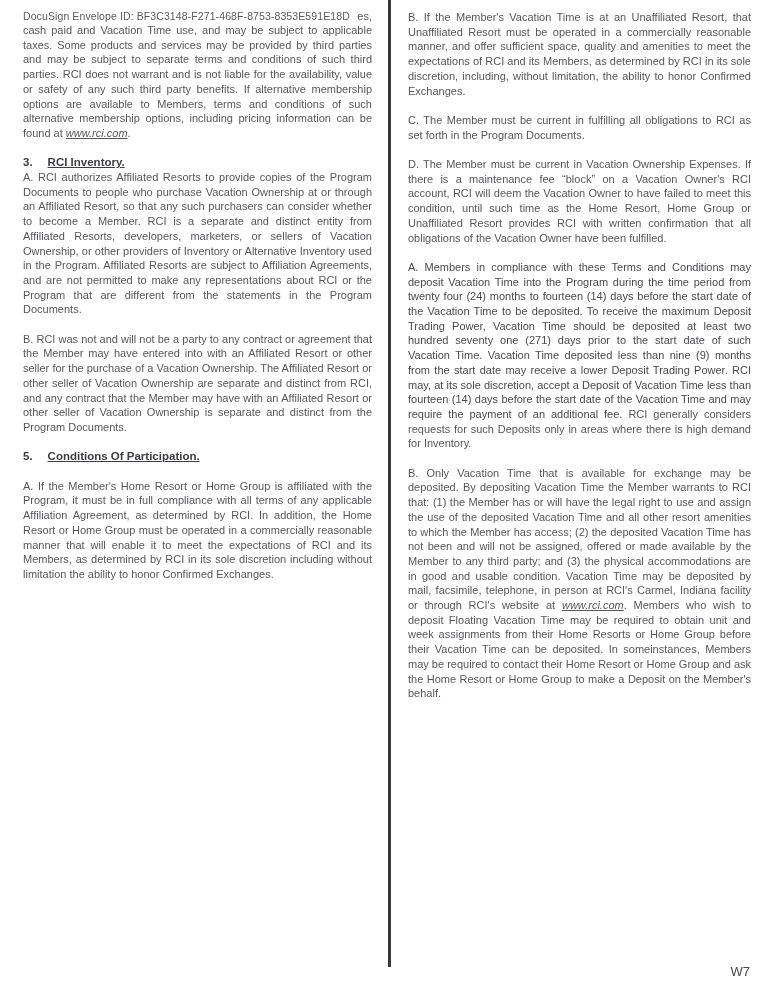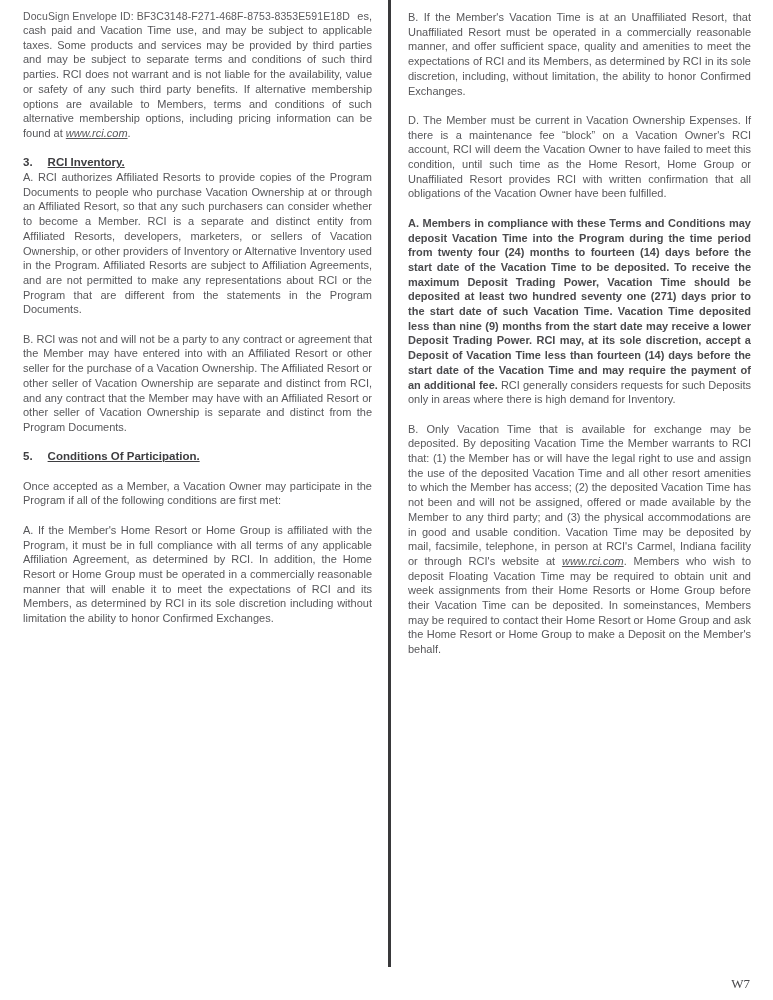--- a/index.html
+++ b/index.html
@@ -69,28 +69,27 @@
   }
   .heading.tight { margin-bottom: 0; }
   .heading .sec-num { margin-right: 4px; }
   .heading .sec-title { text-decoration: underline; margin-left: 11px; }
   .doc-link {
     color: inherit;
     text-decoration: underline;
     cursor: pointer;
     font-style: italic;
   }
-  .bold-run { font-weight: 700; color: #4a4a4d; }
+  .bold-run { font-weight: 400; color: #4a4a4d; }
   .footer-label {
     position: absolute;
     right: 23px;
-    bottom: 8px;
+    bottom: 21px;
     font-size: 13px;
     color: #48484b;
-    font-family: Liberation Serif, serif;
   }
 </style>
 </head>
 <body>
 
 <div class="page">
 
   <div class="divider"></div>
 
   <div class="col-left">
@@ -105,28 +104,28 @@
     <div class="heading tight">
       <span class="sec-num">3.</span><span class="sec-title">RCI Inventory.</span>
     </div>
 
     <p class="para">A. RCI authorizes Affiliated Resorts to provide copies of the Program Documents to people who purchase Vacation Ownership at or through an Affiliated Resort, so that any such purchasers can consider whether to become a Member. RCI is a separate and distinct entity from Affiliated Resorts, developers, marketers, or sellers of Vacation Ownership, or other providers of Inventory or Alternative Inventory used in the Program. Affiliated Resorts are subject to Affiliation Agreements, and are not permitted to make any representations about RCI or the Program that are different from the statements in the Program Documents.</p>
     <p class="para">B. RCI was not and will not be a party to any contract or agreement that the Member may have entered into with an Affiliated Resort or other seller for the purchase of a Vacation Ownership. The Affiliated Resort or other seller of Vacation Ownership are separate and distinct from RCI, and any contract that the Member may have with an Affiliated Resort or other seller of Vacation Ownership is separate and distinct from the Program Documents.</p>
 
     <div class="heading">
       <span class="sec-num">5.</span><span class="sec-title">Conditions Of Participation.</span>
     </div>
-    <p class="para">Once accepted as a Member, a Vacation Owner may participate in the Program if all of the following conditions are first met:</p>
     <p class="para no-bottom">A. If the Member's Home Resort or Home Group is affiliated with the Program, it must be in full compliance with all terms of any applicable Affiliation Agreement, as determined by RCI. In addition, the Home Resort or Home Group must be operated in a commercially reasonable manner that will enable it to meet the expectations of RCI and its Members, as determined by RCI in its sole discretion including without limitation the ability to honor Confirmed Exchanges.</p>
 
   </div>
 
   <div class="col-right">
 
     <p class="para">B. If the Member's Vacation Time is at an Unaffiliated Resort, that Unaffiliated Resort must be operated in a commercially reasonable manner, and offer sufficient space, quality and amenities to meet the expectations of RCI and its Members, as determined by RCI in its sole discretion, including, without limitation, the ability to honor Confirmed Exchanges.</p>
+    <p class="para">C. The Member must be current in fulfilling all obligations to RCI as set forth in the Program Documents.</p>
     <p class="para">D. The Member must be current in Vacation Ownership Expenses. If there is a maintenance fee “block” on a Vacation Owner's RCI account, RCI will deem the Vacation Owner to have failed to meet this condition, until such time as the Home Resort, Home Group or Unaffiliated Resort provides RCI with written confirmation that all obligations of the Vacation Owner have been fulfilled.</p>
 
 
     <p class="para"><span class="bold-run">A. Members in compliance with these Terms and Conditions may deposit Vacation Time into the Program during the time period from twenty four (24) months to fourteen (14) days before the start date of the Vacation Time to be deposited. To receive the maximum Deposit Trading Power, Vacation Time should be deposited at least two hundred seventy one (271) days prior to the start date of such Vacation Time. Vacation Time deposited less than nine (9) months from the start date may receive a lower Deposit Trading Power. RCI may, at its sole discretion, accept a Deposit of Vacation Time less than fourteen (14) days before the start date of the Vacation Time and may require the payment of an additional fee. </span><span>RCI generally considers requests for such Deposits only in areas where there is high demand for Inventory.</span></p>
 
     <p class="para no-bottom"><span>B. Only Vacation Time that is available for exchange may be deposited. By depositing Vacation Time the Member warrants to RCI that: (1) the Member has or will have the legal right to use and assign the use of the deposited Vacation Time and all other resort amenities to which the Member has access; (2) the deposited Vacation Time has not been and will not be assigned, offered or made available by the Member to any third party; and (3) the physical accommodations are in good and usable condition. Vacation Time may be deposited by mail, facsimile, telephone, in person at RCI's Carmel, Indiana facility or through RCI's website at </span><span class="doc-link">www.rci.com</span><span>. Members who wish to deposit Floating Vacation Time may be required to obtain unit and week assignments from their Home Resorts or Home Group before their Vacation Time can be deposited. In someinstances, Members may be required to contact their Home Resort or Home Group and ask the Home Resort or Home Group to make a Deposit on the Member's behalf.</span></p>
 
   </div>
 
   <div class="footer-label">W7</div>

